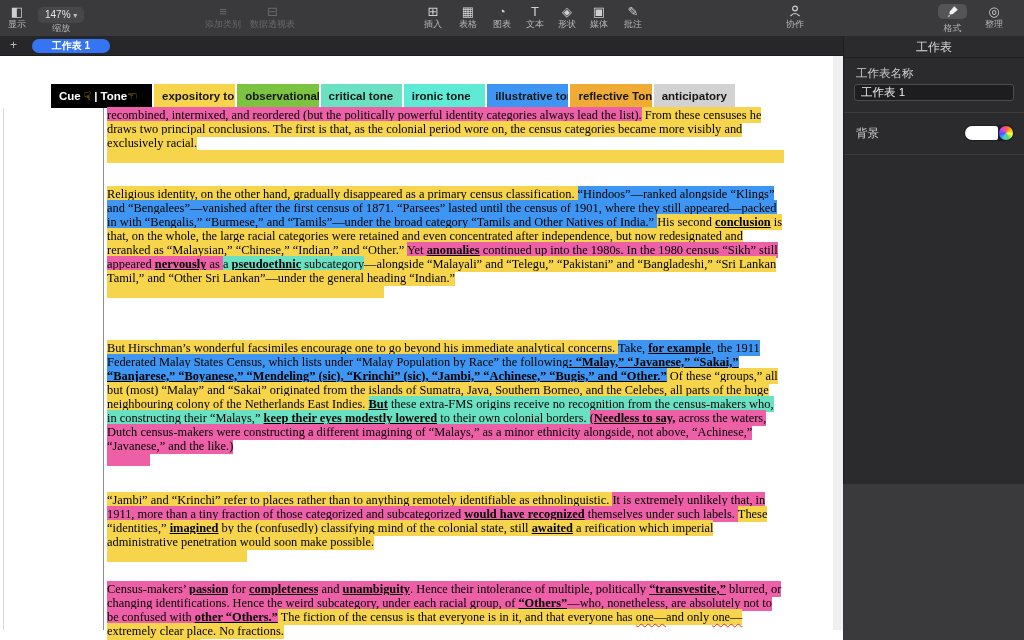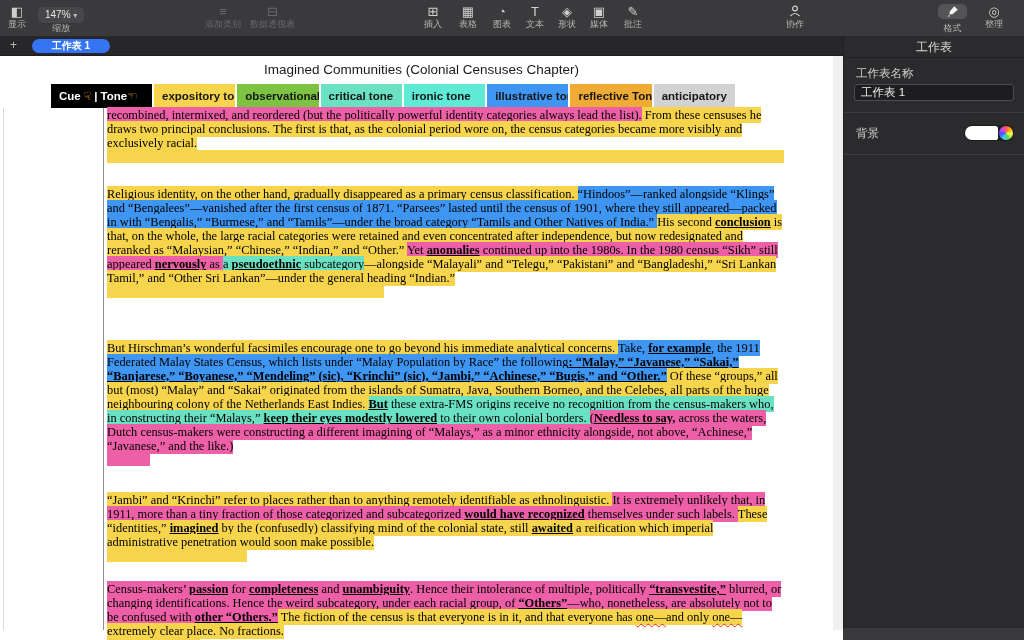--- a/index.html
+++ b/index.html
@@ -48,21 +48,21 @@
   .p2 { margin-bottom:43px; }
   .p3 { margin-bottom:27px; }
   .p4 { margin-bottom:20px; }
   .para span { padding:1px 0; }
   .bu { font-weight:bold; text-decoration:underline; text-underline-offset:1px; }
   .sq { text-decoration:underline; text-decoration-style:wavy; text-decoration-color:#e0351b;
         text-decoration-thickness:1px; text-underline-offset:2px; }
   .trail { height:13px; }
 
   
-  .sidebar { position:absolute; left:843px; top:36px; width:181px; height:592px; background:#2b2b2d;
+  .sidebar { position:absolute; left:843px; top:36px; width:181px; height:448px; background:#2b2b2d;
              border-left:1px solid #1f1f21; color:#d5d5d5; }
   .sb-header { height:22px; line-height:22px; text-align:center; font-size:12px; color:#d9d9d9;
                border-bottom:1px solid #202022; }
   .sb-label { position:absolute; left:12px; font-size:11.5px; color:#cfcfcf; }
   .sb-input { position:absolute; left:10px; top:48px; width:160px; height:17px; background:#1d1d1f;
               border:1px solid #4d4d4f; border-radius:3px; color:#ededed; font-size:11.5px;
               line-height:15px; padding-left:6px; }
   .sb-div { position:absolute; left:0; width:181px; height:1px; background:#3c3c3e; }
   .bg-ctl { position:absolute; left:120px; top:89px; width:50px; height:16px; background:#1d1d1f;
             border-radius:9px; display:flex; align-items:center; }
@@ -148,21 +148,20 @@
     <span class="lb">整理</span>
   </div>
 </div>
 
 <div class="tabbar">
   <span class="tab-add">+</span>
   <div class="tab-pill">工作表 1</div>
 </div>
 
 <div class="canvas">
-  <div class="sheet-title">Imagined Communities (Colonial Censuses Chapter)</div>
 
   <div class="table">
     <div class="legend-row">
       <div class="cue-cell"><span>Cue </span><span class="hand">☟</span><span> | Tone</span><span class="hand">☜</span></div>
 
     <div class="lg-cell" style="background: rgb(246, 212, 75);">expository tone</div>
         <div class="lg-cell" style="background: rgb(124, 195, 66);">observational tone</div>
         <div class="lg-cell" style="background: rgb(105, 225, 194);">critical tone</div>
         <div class="lg-cell" style="background: #5eead4;">ironic tone</div>
         <div class="lg-cell" style="background: rgb(62, 150, 242);">illustrative tone</div>

